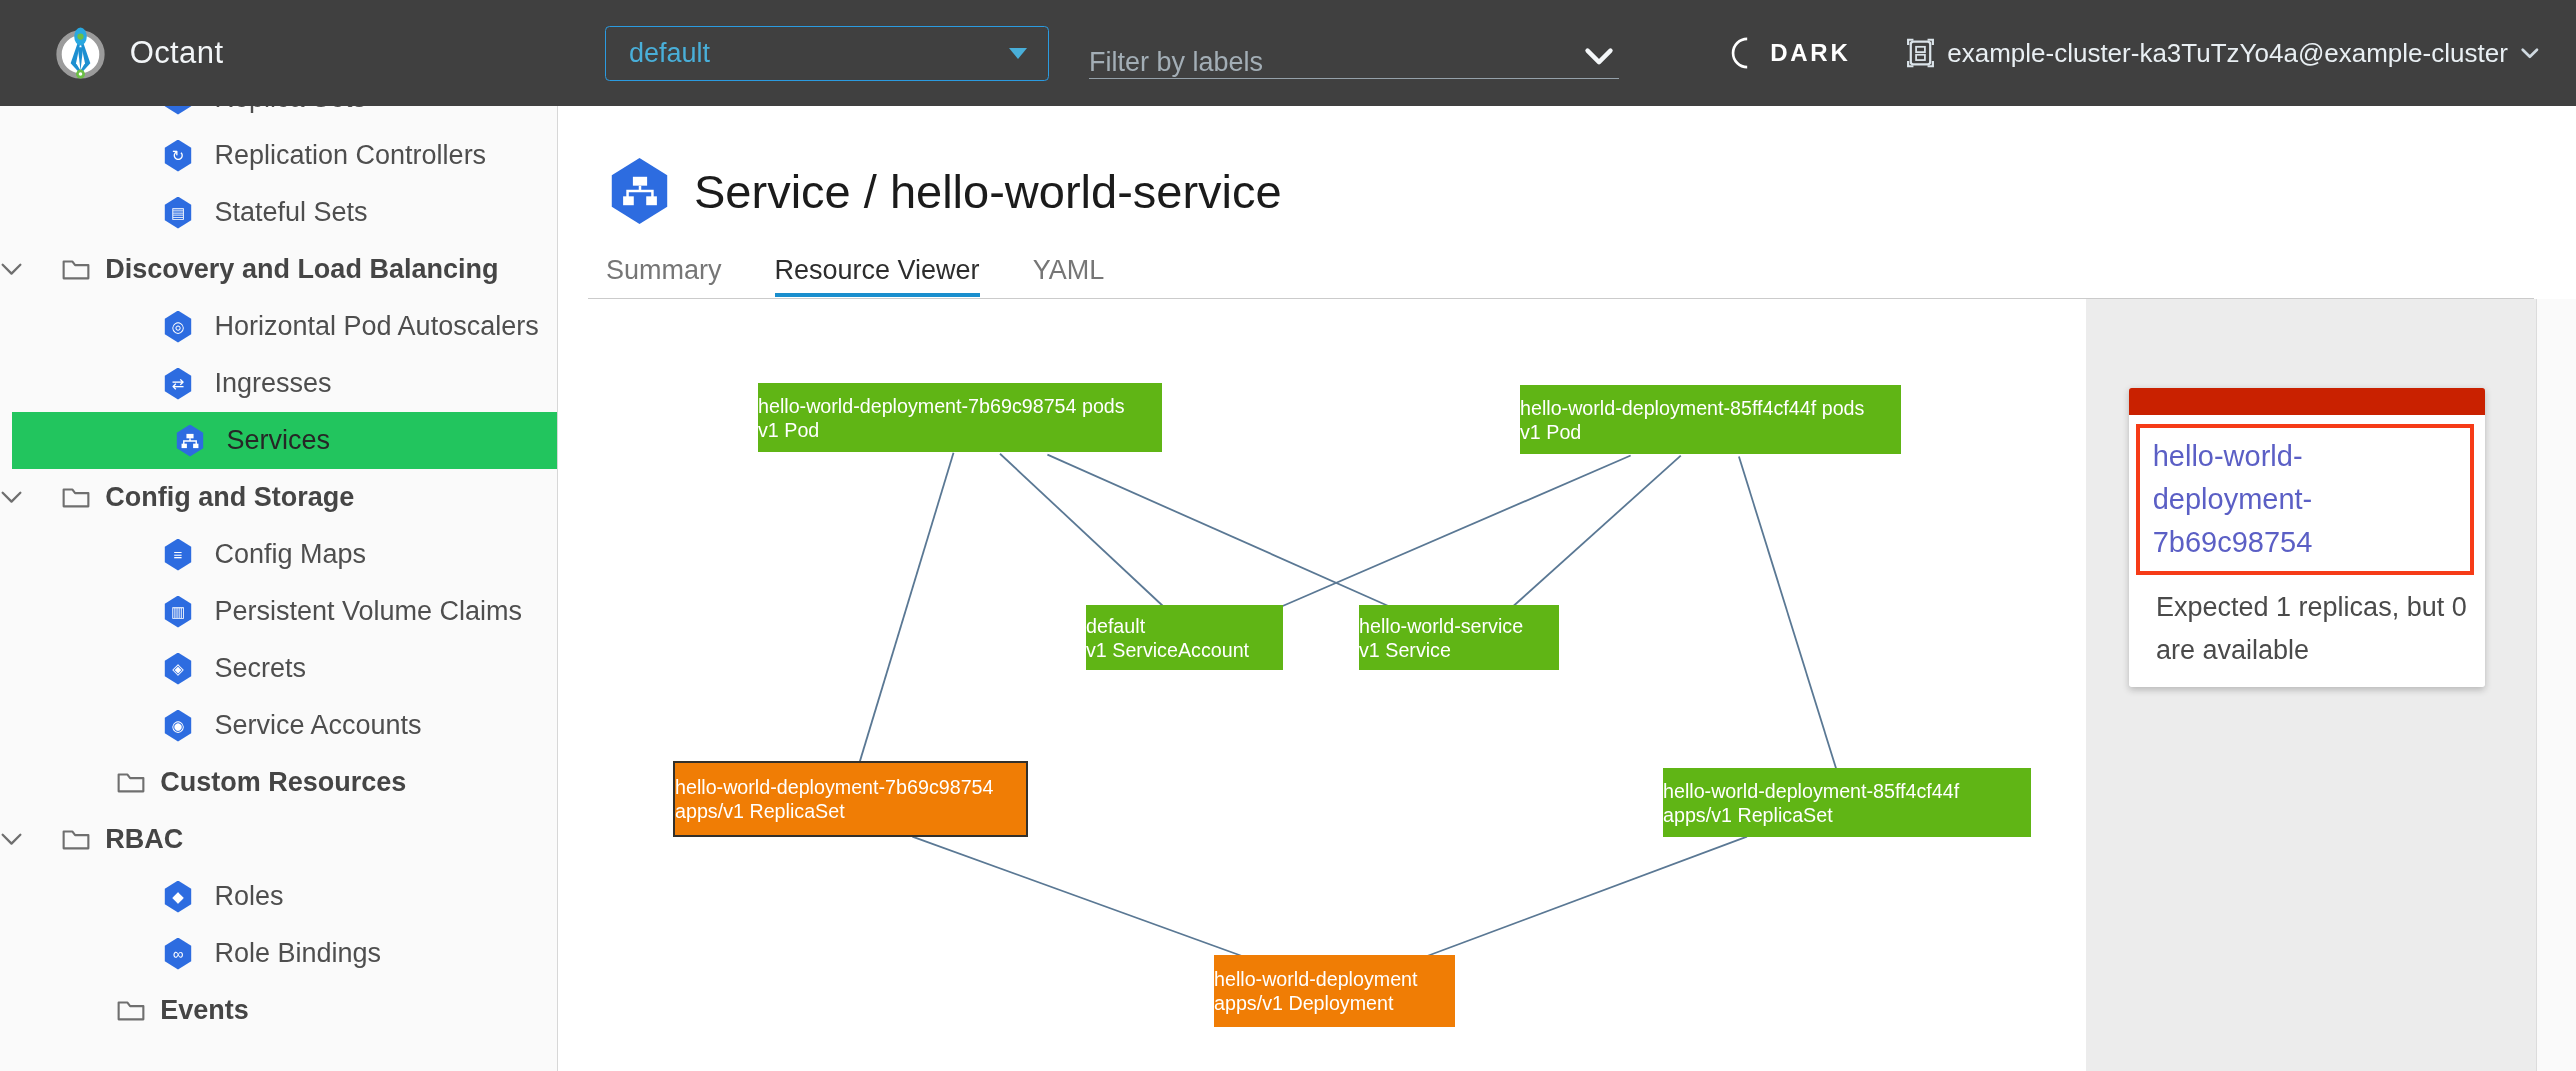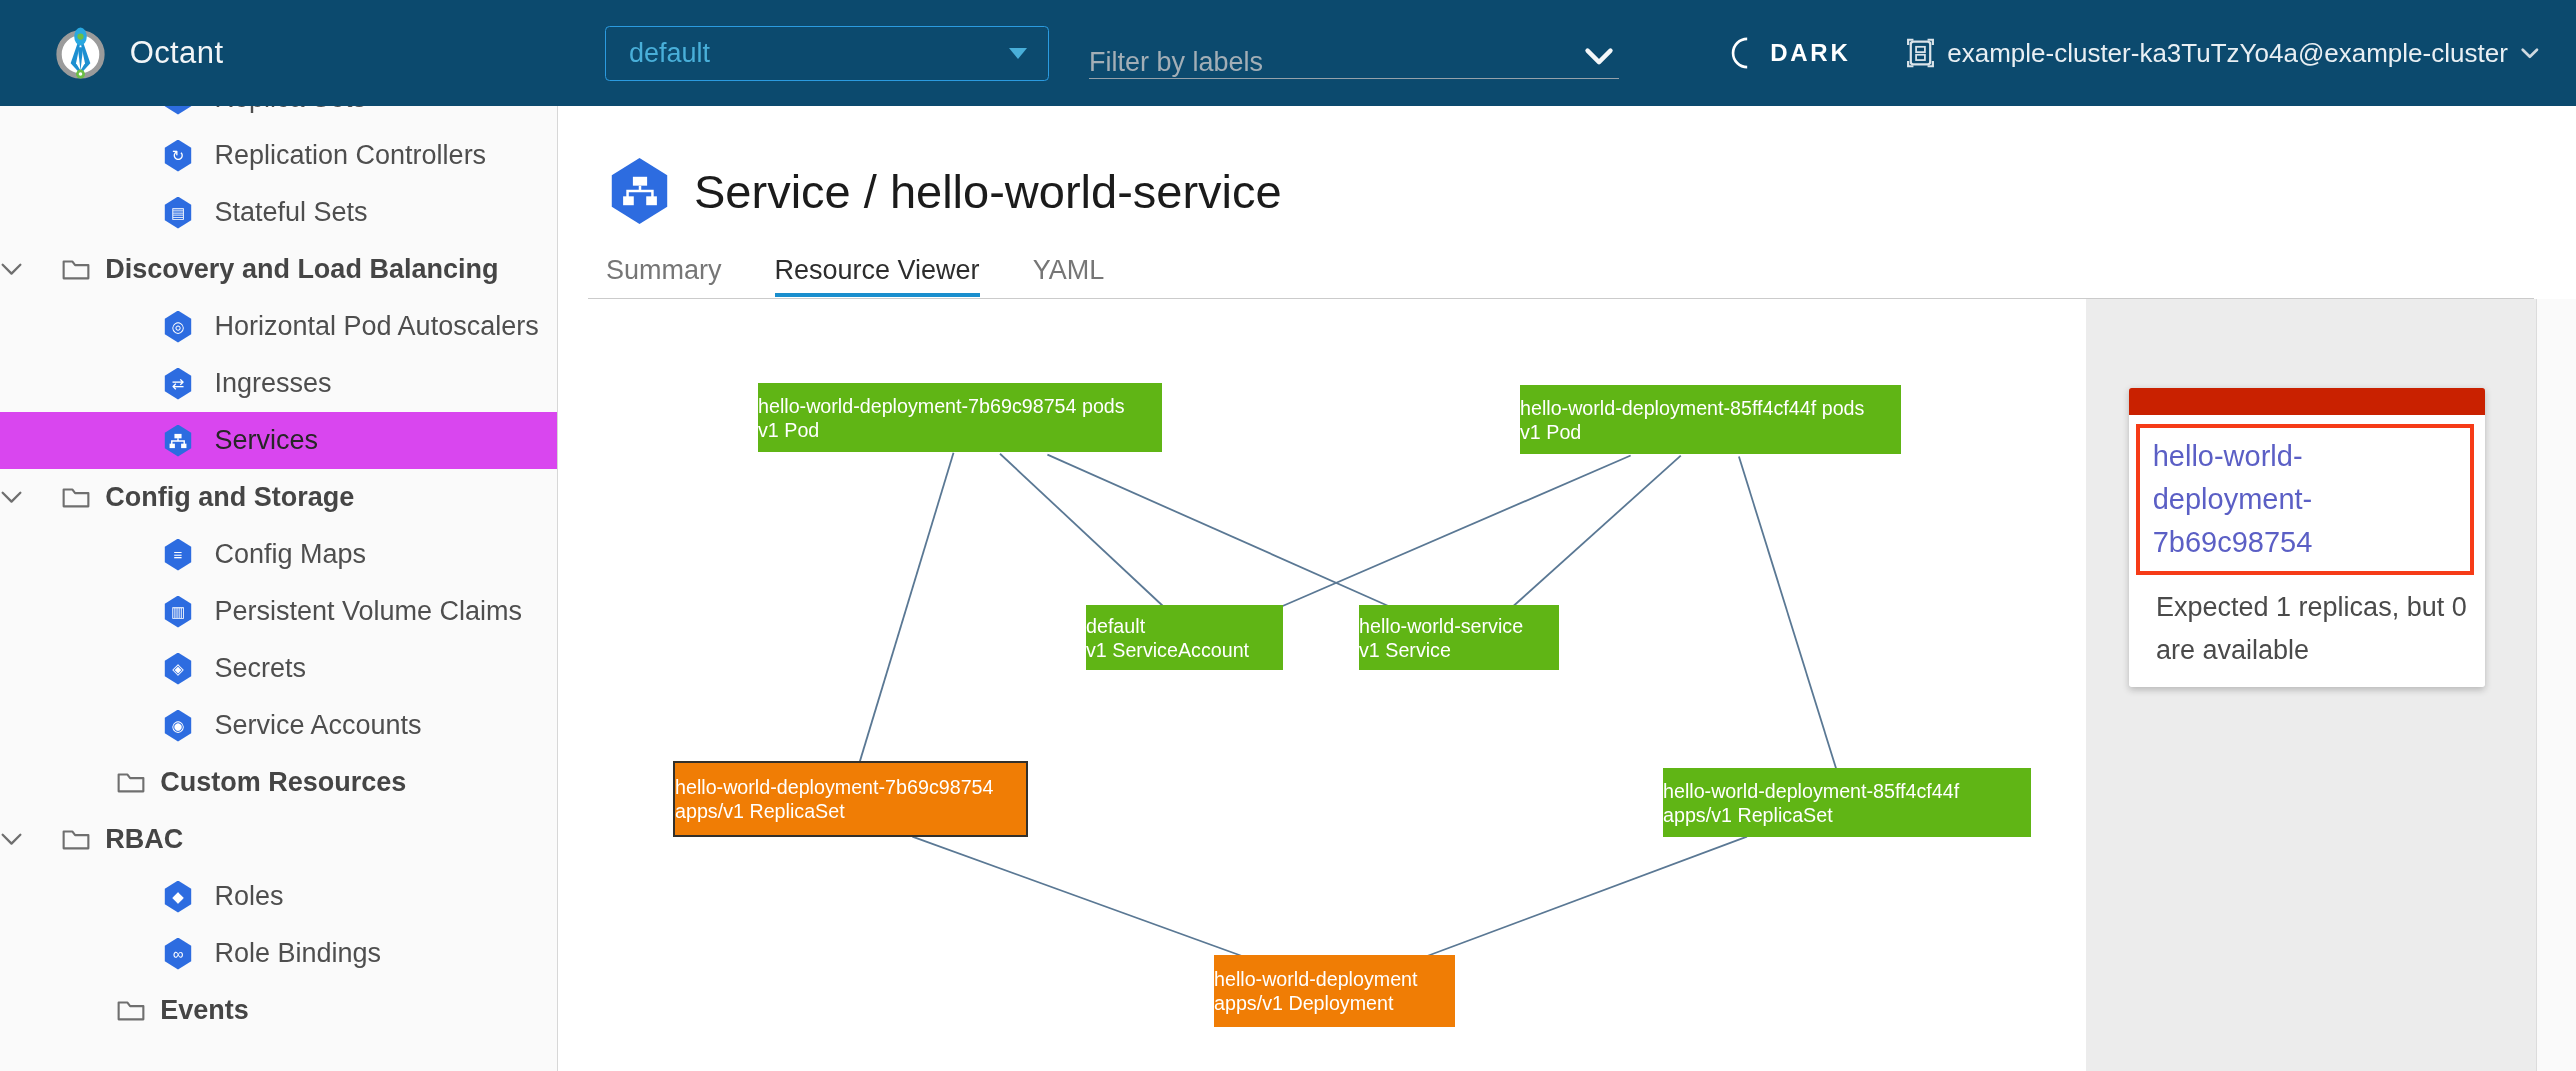--- a/index.html
+++ b/index.html
@@ -1,21 +1,21 @@
 <!DOCTYPE html>
 <html style="font-size:14.3px"><head>
 <meta charset="utf-8">
 <style>
   * { margin:0; padding:0; box-sizing:border-box; }
   html,body { background:#e8e8e8; }
   body { font-family:"Liberation Sans", sans-serif; }
   .screen { position:relative; width:2576px; height:1072px; background:#fff; overflow:hidden; }
 
   
-  .app-header { position:absolute; left:0; top:0; width:2576px; height:106px; background:#0c4a6e; }
+  .app-header { position:absolute; left:0; top:0; width:2576px; height:106px; background:#404040; }
   .brand { position:absolute; left:51px; top:0; height:106px; display:flex; align-items:center; gap:19.7px; }
   .brand-name { color:#f2f5f7; font-size:31px; letter-spacing:0.4px; }
   .ns-select { position:absolute; left:605px; top:26px; width:444px; height:55px; border:1.8px solid #2b9be0; border-radius:4.5px; display:flex; align-items:center; padding:0 23px; color:#49afd9; font-size:27px; cursor:pointer; }
   .ns-caret { position:absolute; right:21.5px; width:0; height:0; border-left:9.8px solid transparent; border-right:9.8px solid transparent; border-top:11.6px solid #49afd9; }
   .label-filter { position:absolute; left:1089px; top:27px; width:530px; height:52px; border-bottom:1.8px solid #95a1aa; display:flex; align-items:flex-end; color:#a3aeb6; font-size:27px; }
   .filter-chevron { position:absolute; right:5.4px; top:19.7px; }
   .theme-toggle { position:absolute; left:1726px; top:0; height:106px; display:flex; align-items:center; gap:14.3px; cursor:pointer; }
   .theme-label { color:#fff; font-size:24px; font-weight:bold; letter-spacing:2.7px; }
   .cluster-select { position:absolute; right:36px; top:0; height:106px; display:flex; align-items:center; gap:12.5px; cursor:pointer; }
   .cluster-label { color:#e9eff3; font-size:26px; }
@@ -23,21 +23,21 @@
   
   .app-body { position:absolute; left:0; top:106px; width:2576px; height:965px; }
 
   
   .sidebar { position:absolute; left:0; top:0; width:558px; height:965px; background:#fafafa; border-right:0.9px solid #d7d7d7; overflow:hidden; }
   .nav-list { margin-top:-36px; }
   .nav-row { height:57px; display:flex; align-items:center; color:#4e4e4e; font-size:27px; cursor:pointer; }
   .nav-row.resource { padding-left:163px; gap:21.5px; }
   .nav-row.group { gap:0; font-weight:bold; color:#454545; }
   .nav-row.folder { padding-left:116px; gap:0; font-weight:bold; color:#454545; }
-  .nav-row.active { background:#d946ef; color:#262626; }
+  .nav-row.active { background:#22c55e; color:#262626;margin-left:12px; }
   .nav-row.group .folder-svg { margin-left:38px; }
   .nav-row.group .nav-label, .nav-row.folder .nav-label { margin-left:14.3px; }
   .hex { width:30px; height:32px; flex:0 0 30px; background:#2d6ce0; clip-path:polygon(50% 0%,94% 26%,94% 74%,50% 100%,6% 74%,6% 26%); display:flex; align-items:center; justify-content:center; color:#fff; font-size:15px; line-height:1; }
 
   
   .main { position:absolute; left:559px; top:0; width:2017px; height:965px; background:#fff; }
   .page-title { position:absolute; left:49px; top:52px; display:flex; align-items:center; gap:23px; font-size:47px; color:#1b1b1b; }
   .title-hex { width:63px; height:66px; background:#2d6ce0; clip-path:polygon(50% 0%,94% 26%,94% 74%,50% 100%,6% 74%,6% 26%); display:flex; align-items:center; justify-content:center; }
   .tabrow { position:absolute; left:47px; top:148px; display:flex; gap:53px; }
   .tab { font-size:27px; line-height:32px; color:#767676; padding-bottom:7.2px; cursor:pointer; }

